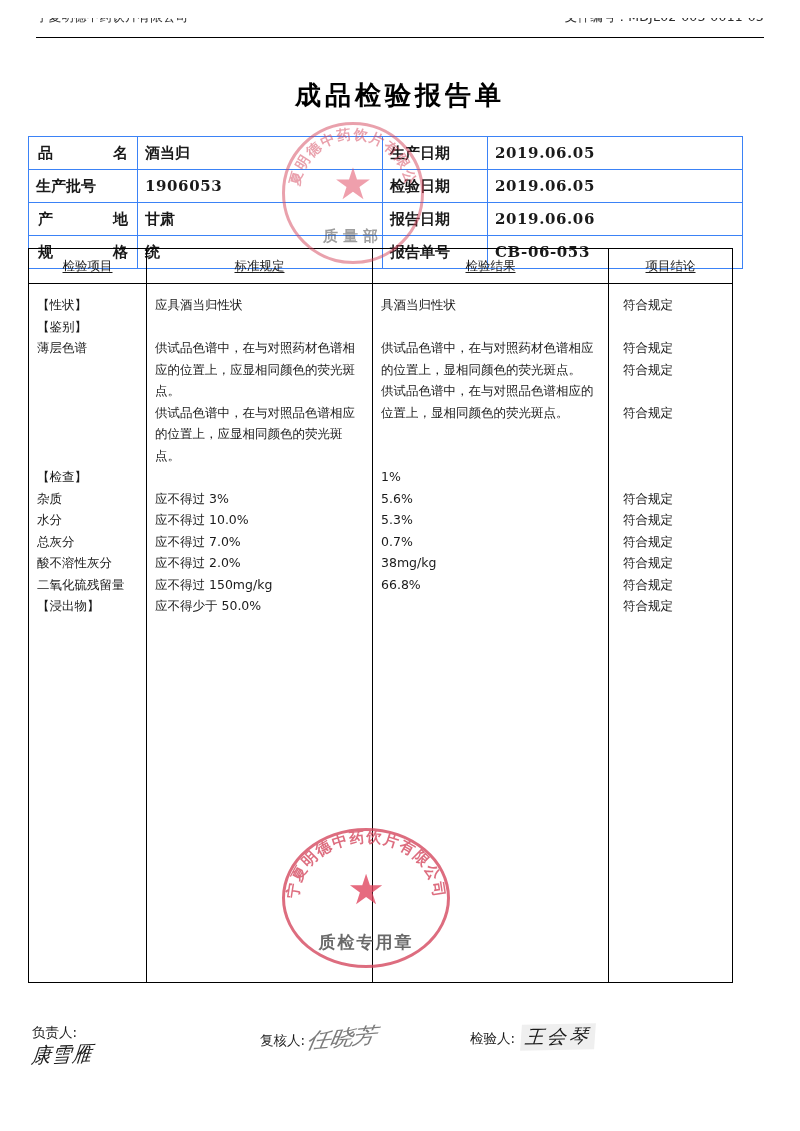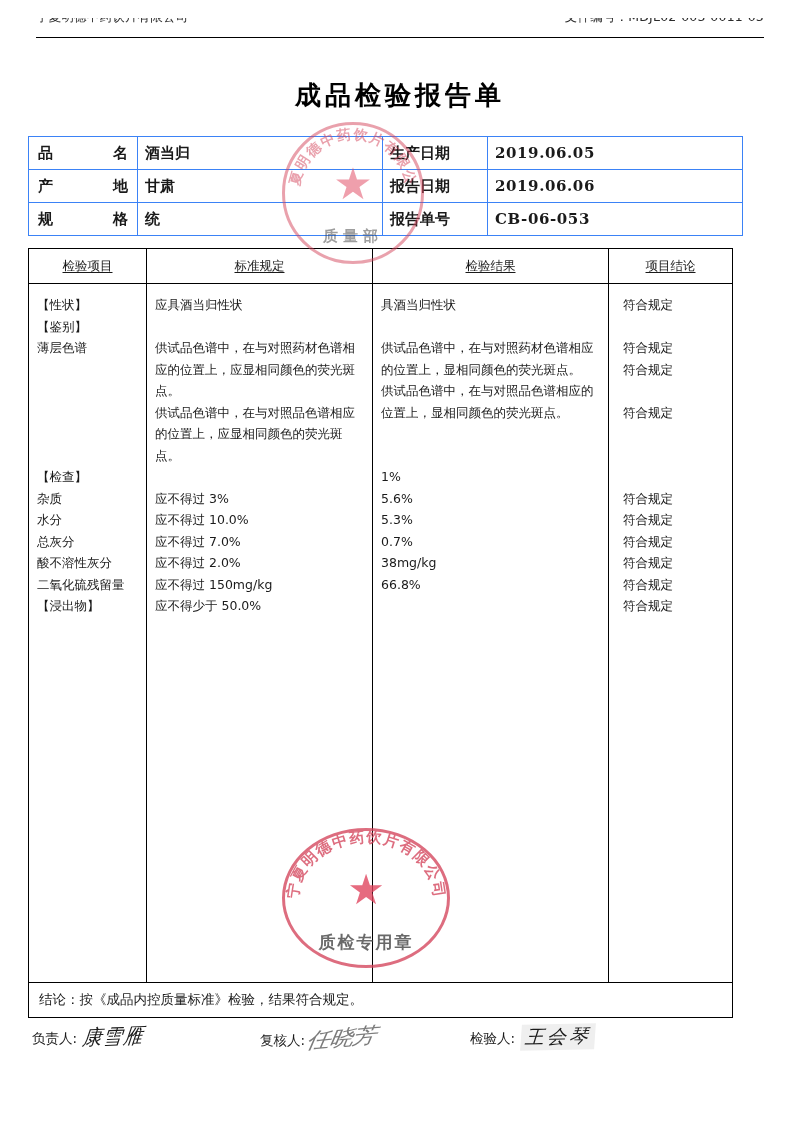--- a/index.html
+++ b/index.html
@@ -158,21 +158,21 @@
     width: 700px;
     height: 40px;
     font-size: 13.5px;
   }
   .sign-block {
     position: absolute;
     display: flex;
     align-items: baseline;
     white-space: nowrap;
   }
-  .sign-b1 { left: 4px;   top: 6px; }
+  .sign-b1 { left: 4px;   top: 6px; flex-direction: column; }
   .sign-b2 { left: 232px; top: 6px; }
   .sign-b3 { left: 442px; top: 6px; }
   .sign-label { margin-right: 6px; }
   .sig {
     font-family: "DejaVu Serif", "Liberation Serif", serif;
     font-style: italic;
     font-size: 19px;
     color: #1b1b1b;
     letter-spacing: 1px;
     transform: rotate(-3deg) skewX(-6deg);
@@ -281,20 +281,26 @@
   <div class="header-rule"></div>
 
   <div class="doc-title">成品检验报告单</div>
 
   <table class="info-table">
     <tbody>
       <tr>
         <td class="lbl">品　　名</td>
         <td class="val-wide">酒当归</td>
         <td class="lbl-plain">生产日期</td>
+        <td class="val-right num">2019.06.05</td>
+      </tr>
+      <tr>
+        <td class="lbl-plain">生产批号</td>
+        <td class="val-wide num">1906053</td>
+        <td class="lbl-plain">检验日期</td>
         <td class="val-right num">2019.06.05</td>
       </tr>
       <tr>
         <td class="lbl">产　　地</td>
         <td class="val-wide">甘肃</td>
         <td class="lbl-plain">报告日期</td>
         <td class="val-right num">2019.06.06</td>
       </tr>
       <tr>
         <td class="lbl">规　　格</td>
@@ -384,23 +390,20 @@
           <div class="spacer"></div>
           <div>符合规定</div>
           <div>符合规定</div>
           <div>符合规定</div>
           <div>符合规定</div>
           <div>符合规定</div>
           <div>符合规定</div>
         </td>
       </tr>
 
-      <tr class="concl-row">
-        <td colspan="4">结论：按《成品内控质量标准》检验，结果符合规定。</td>
-      </tr>
     </tbody>
   </table>
 
   <div class="sign-row">
     <div class="sign-block sign-b1">
       <span class="sign-label">负责人:</span>
       <span class="sig sig-a">康雪雁</span>
     </div>
     <div class="sign-block sign-b2">
       <span class="sign-label">复核人:</span>

